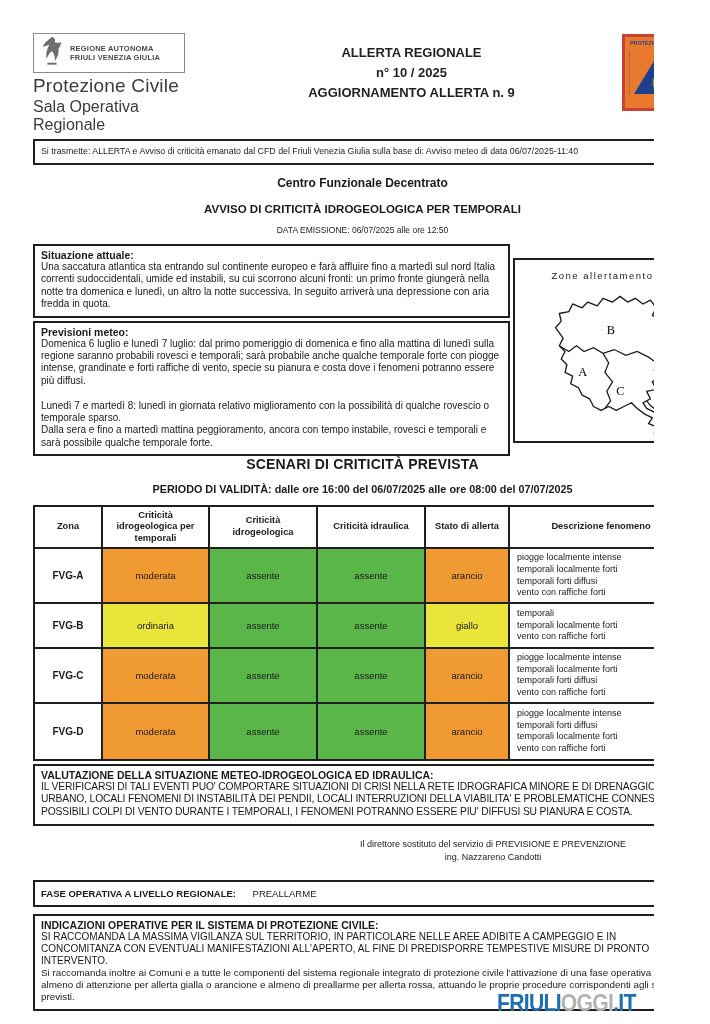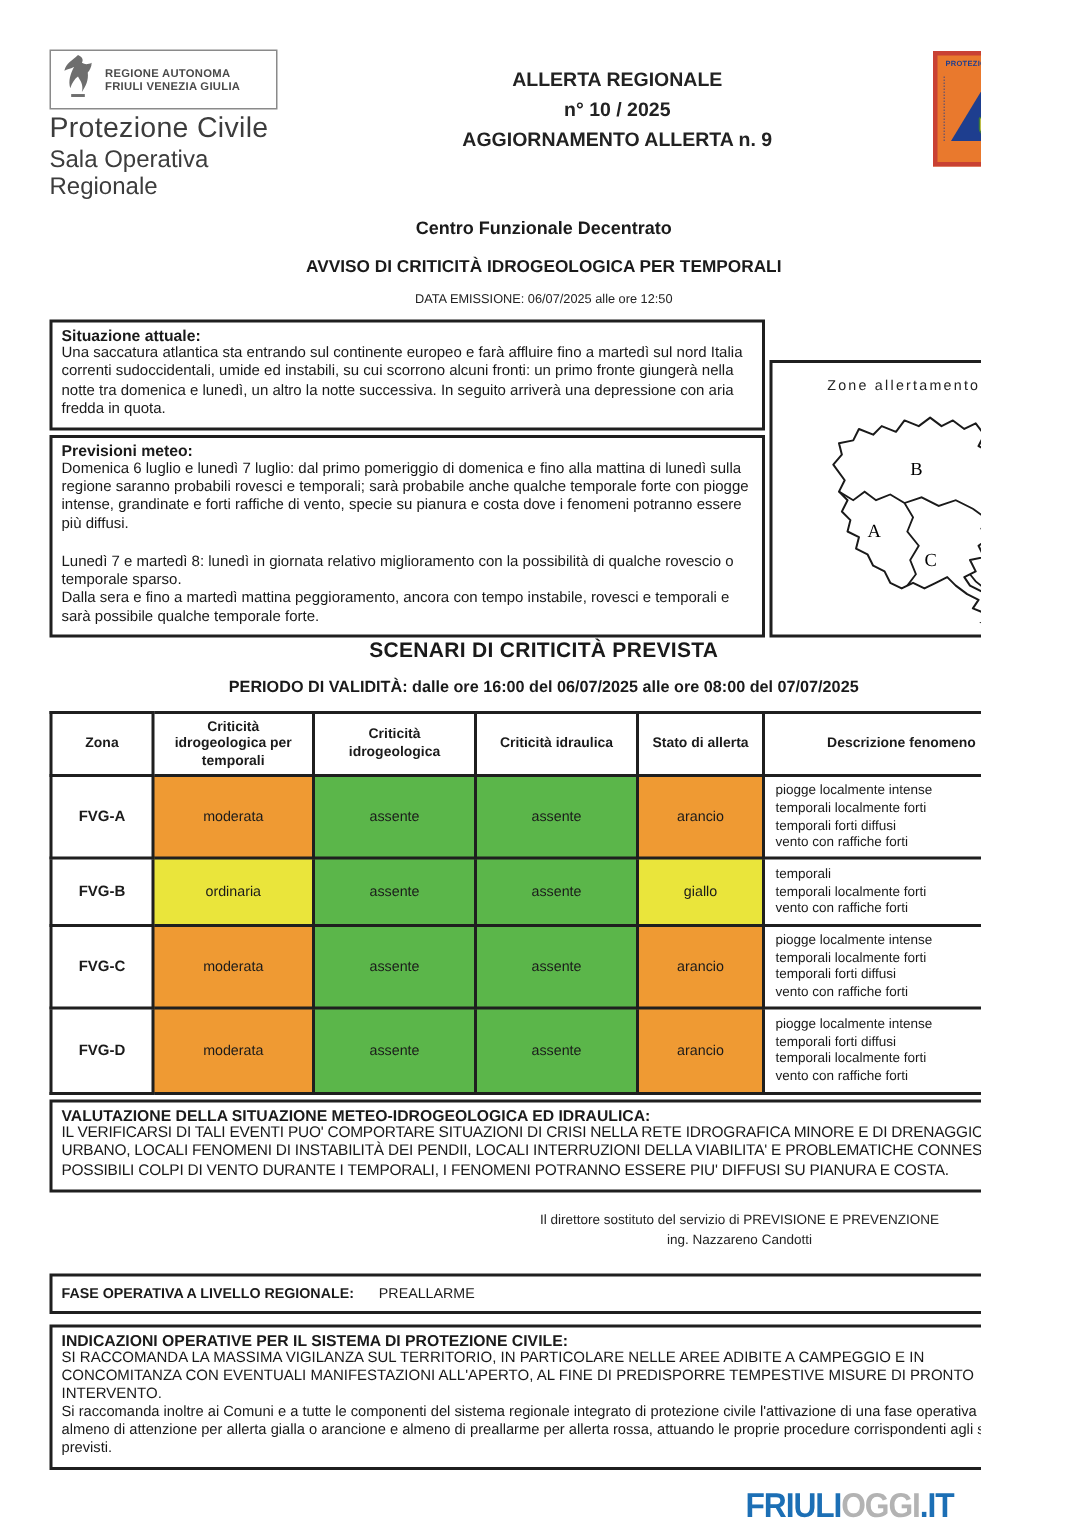--- a/index.html
+++ b/index.html
@@ -25,21 +25,21 @@
   .pc-side { position:absolute; width:3px; top:14px; bottom:14px; background:transparent; border-left:1px dotted #1e3e8f; opacity:.55; }
 
   
   .bordered { border:2px solid #1f1f1f; background:#fff; }
   .transmit { margin-top:5px; padding:5px 6px 7px 6px; font-size:8.8px; color:#222; }
   .center-line { text-align:center; }
   .cfd-title { margin-top:11px; font-weight:bold; font-size:12px; }
   .avviso-title { margin-top:13px; font-weight:bold; font-size:11.5px; }
   .emissione { margin-top:10px; font-size:8.5px; color:#222; }
 
-  .main-row { margin-top:9px; display:flex; gap:3px; align-items:flex-end; }
+  .main-row { margin-top:9px; display:flex; gap:3px; align-items:center; }
   .left-col { width:477px; display:flex; flex-direction:column; gap:3px; }
   .txt-box { padding:3px 6px 5px 6px; }
   .box-title { font-weight:bold; font-size:10.5px; }
   .box-body { font-size:10px; line-height:1.24; white-space:pre-line; color:#191919; }
   .situazione-box { min-height:71px; }
   .previsioni-box { flex:1; }
 
   .map-box { width:179px; padding:6px 4px; }
   .map-title { text-align:center; font-size:9.5px; letter-spacing:1.5px; color:#222; margin-top:4px; }
   .map-wrap { display:flex; justify-content:center; margin-top:4px; }
@@ -103,20 +103,21 @@
 
       <div class="pc-logo">
         <div class="pc-logo-caption">PROTEZIONE CIVILE</div>
         <div class="pc-side" style="left:4px"></div>
         <div class="pc-side" style="right:4px"></div>
         <div class="pc-tri"></div>
         <div class="pc-emblem"></div>
       </div>
     </div>
 
+    <div class="bordered transmit">Si trasmette: ALLERTA e Avviso di criticità emanato dal CFD del Friuli Venezia Giulia sulla base di:  Avviso meteo di data 06/07/2025-11:40</div>
 
     <div class="center-line cfd-title">Centro Funzionale Decentrato</div>
     <div class="center-line avviso-title">AVVISO DI CRITICITÀ IDROGEOLOGICA PER TEMPORALI</div>
     <div class="center-line emissione">DATA EMISSIONE: 06/07/2025 alle ore 12:50</div>
 
     <div class="main-row">
       <div class="left-col">
         <div class="bordered txt-box situazione-box">
           <div class="box-title">Situazione attuale:</div>
           <div class="box-body">Una saccatura atlantica sta entrando sul continente europeo e farà affluire fino a martedì sul nord Italia correnti sudoccidentali, umide ed instabili, su cui scorrono alcuni fronti: un primo fronte giungerà nella notte tra domenica e lunedì, un altro la notte successiva. In seguito arriverà una depressione con aria fredda in quota.</div>

